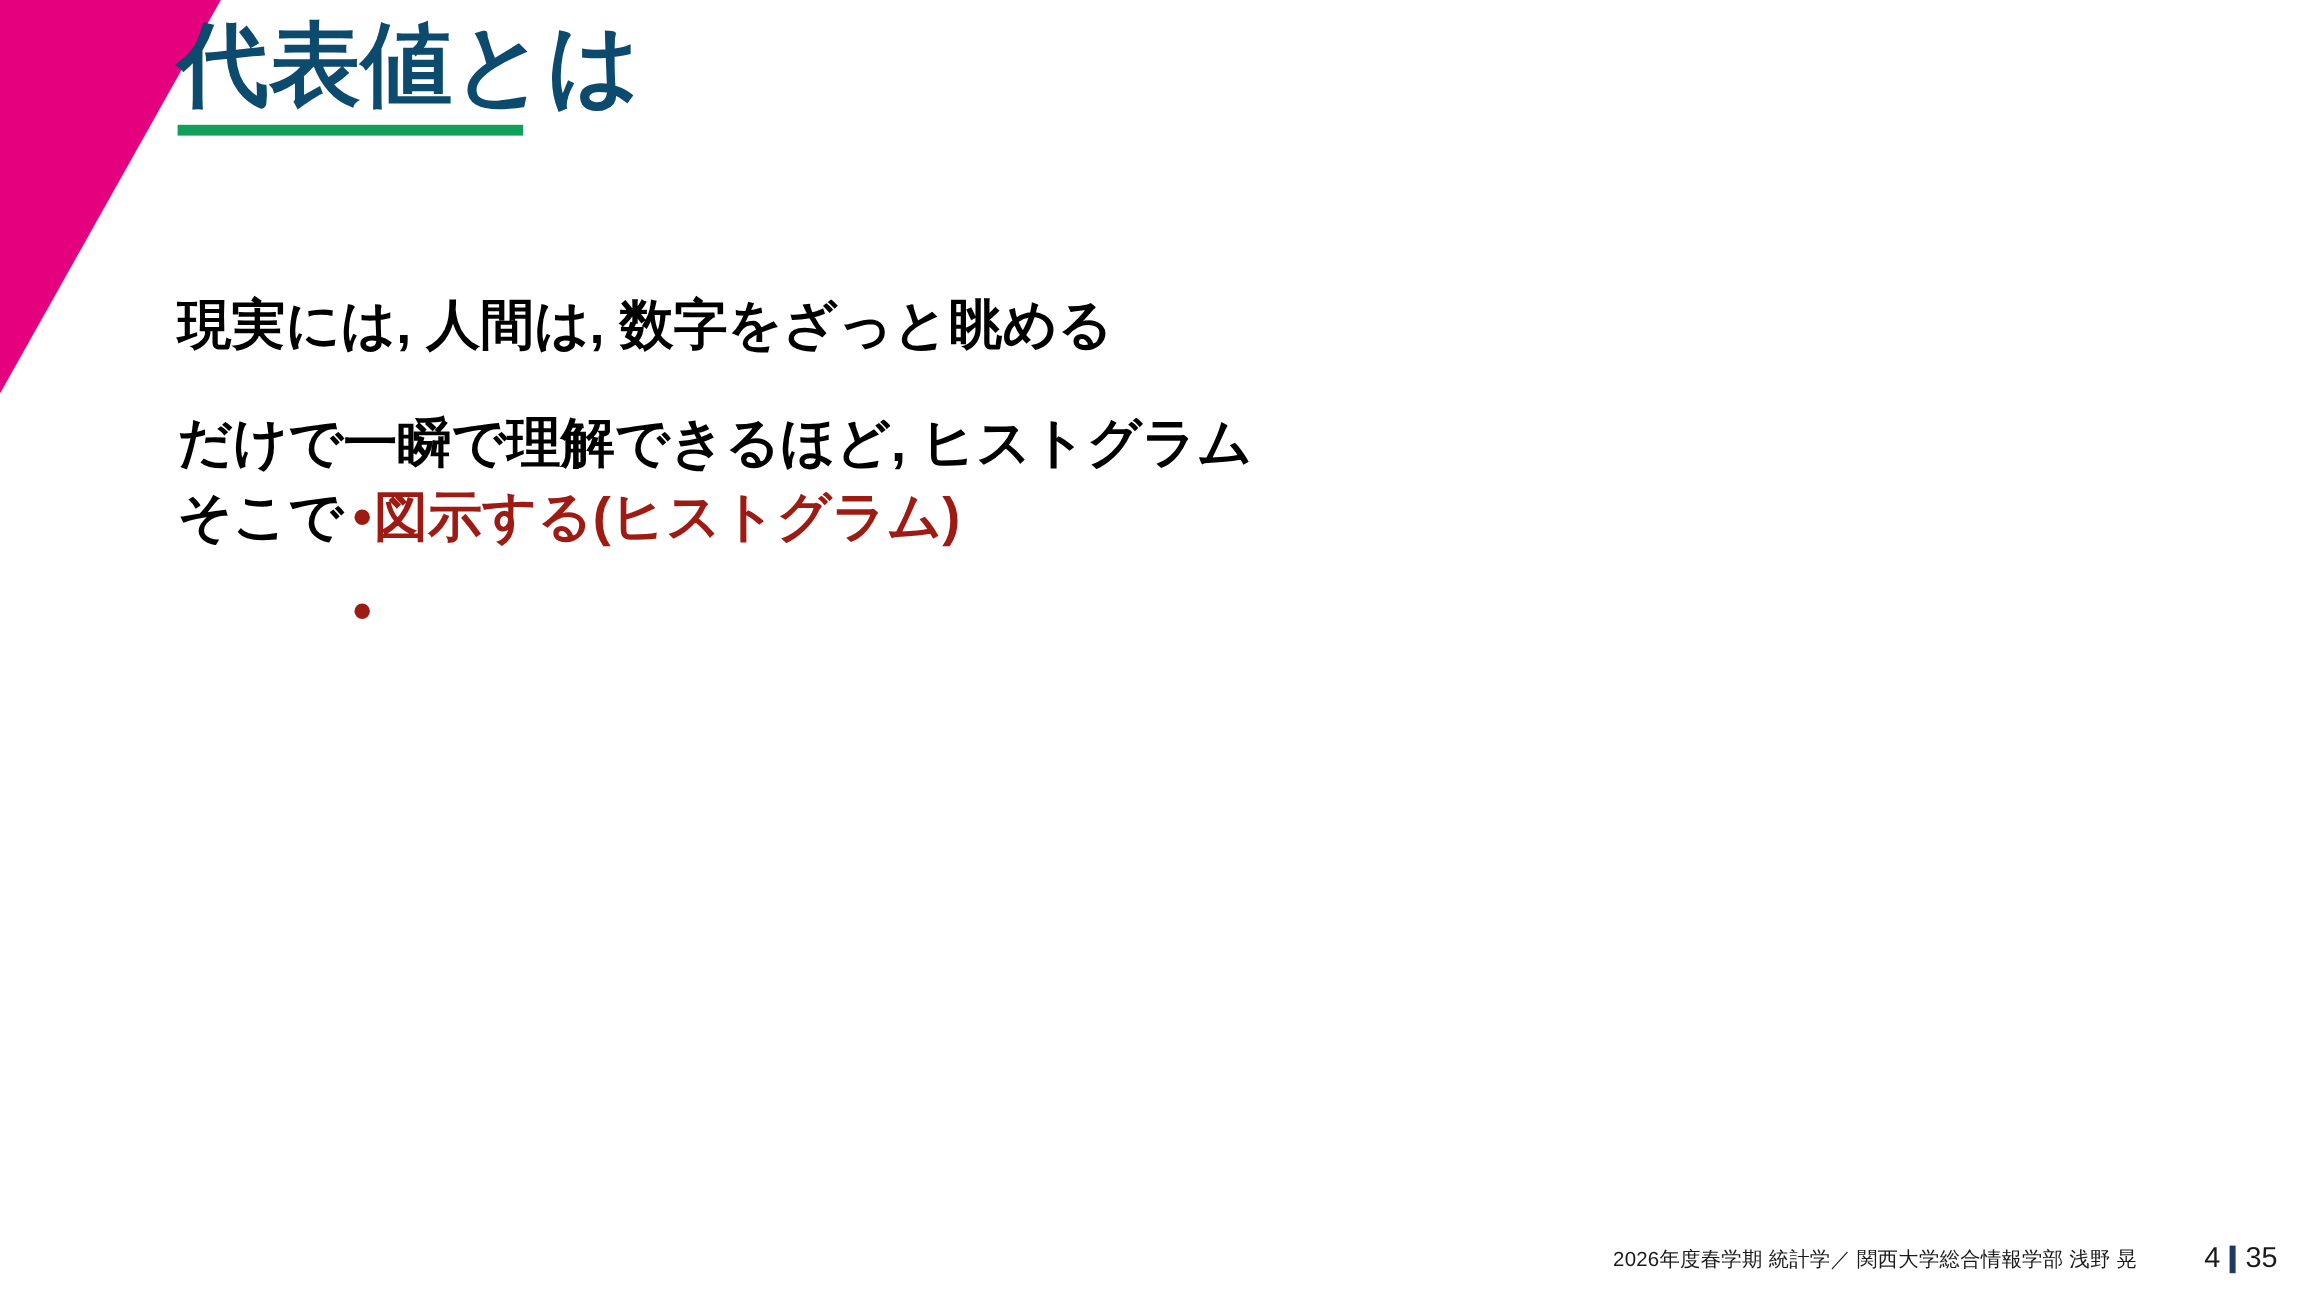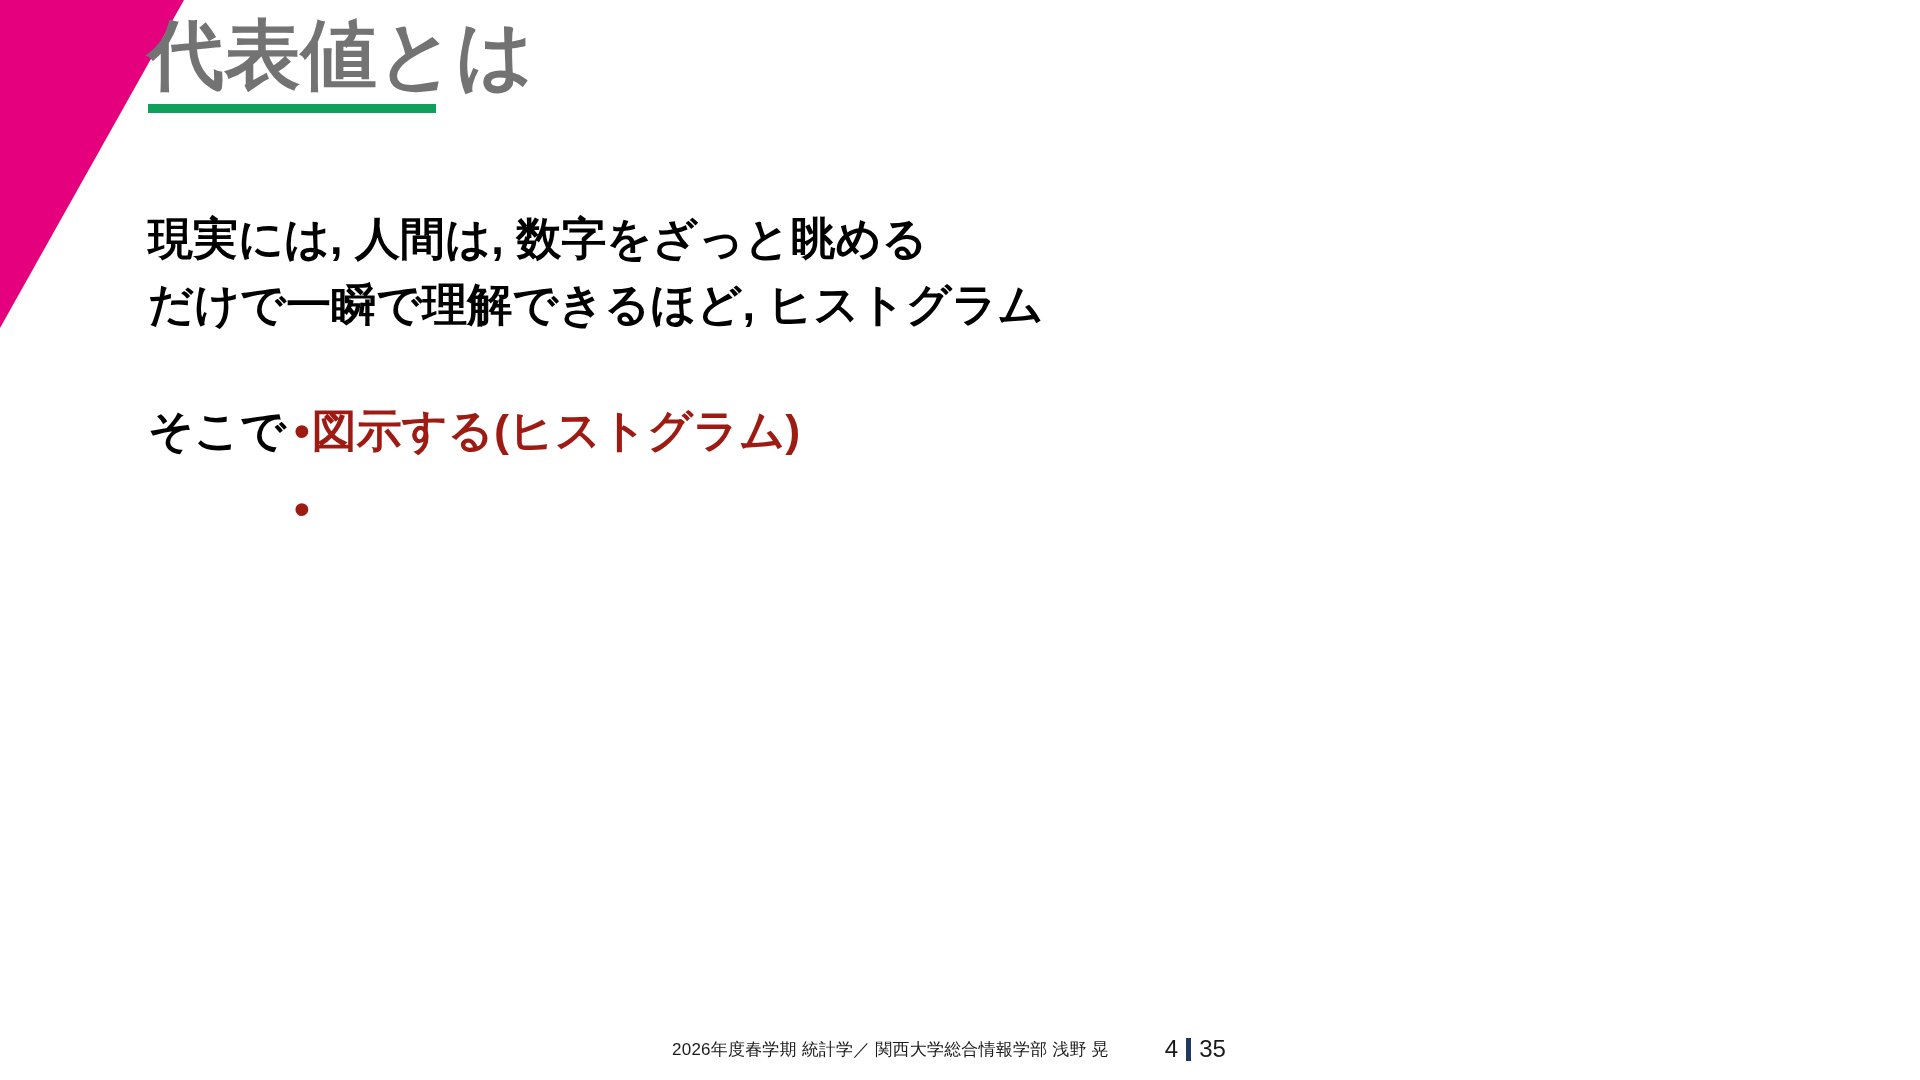--- a/index.html
+++ b/index.html
@@ -30,21 +30,21 @@
   #title-block {
     position: absolute;
     left: 148px;
     top: 14px;
     width: 1200px;
   }
   #page-title {
     font-size: 76px;
     font-weight: bold;
     line-height: 1.08;
-    color: #737373;
+    color: #0c4a6e;
     letter-spacing: 0.5px;
     white-space: nowrap;
   }
   #title-rule {
     margin-top: 8px;
     width: 288px;
     height: 9px;
     background: #10a05a;
   }
 
@@ -54,20 +54,21 @@
     left: 148px;
     top: 206px;
     width: 1620px;
   }
   .body-line {
     font-size: 45px;
     font-weight: bold;
     line-height: 66px;
     color: #000000;
     white-space: nowrap;
+    margin-top: 32px;
   }
 
   #bullet-block {
     position: absolute;
     left: 148px;
     top: 392px;
     width: 1620px;
   }
   .bullet-row {
     display: flex;
@@ -99,21 +100,21 @@
   }
 
   
   #footer {
     position: absolute;
     left: 0;
     right: 0;
     bottom: 16px;
     height: 30px;
     display: flex;
-    justify-content: center;
+    justify-content: flex-end;
     align-items: center;
     padding-right: 22px;
     box-sizing: border-box;
   }
   #footer-credit {
     font-size: 17px;
     color: #1a1a1a;
     letter-spacing: 0.2px;
     white-space: nowrap;
   }

